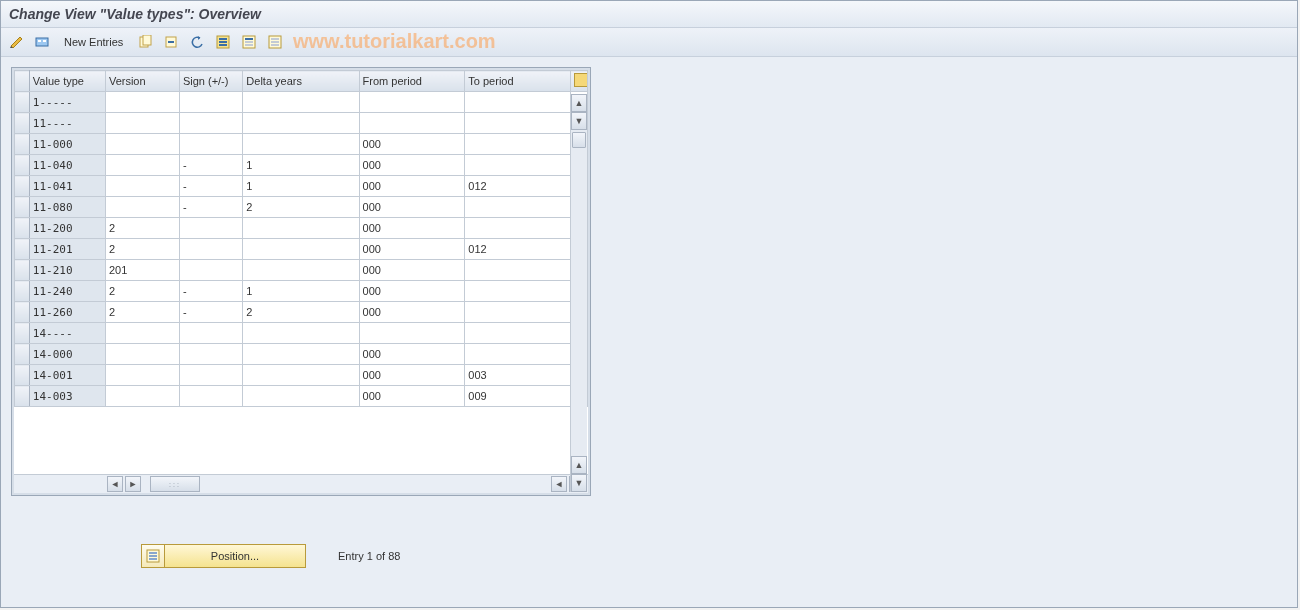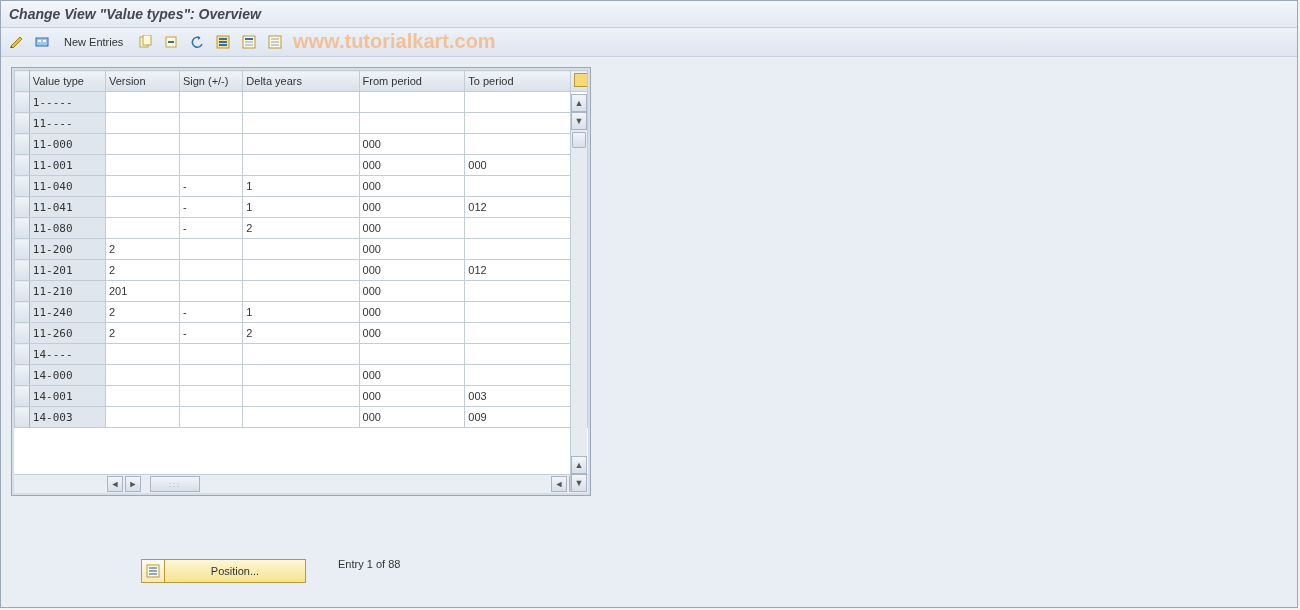--- a/index.html
+++ b/index.html
@@ -212,21 +212,20 @@
   
   .bottom-bar {
     margin-top: 48px;
     display:flex;
     align-items:center;
   }
   .pos-group {
     margin-left: 130px;
     display:flex;
     align-items:center;
-    margin-top:15px;
   }
   .pos-icon {
     width:22px; height:22px;
     background: linear-gradient(#fefcef,#f5e9b8);
     border:1px solid #b89a3b;
     display:flex; align-items:center; justify-content:center;
   }
   .pos-btn {
     width:140px; height:22px;
     background: linear-gradient(#fff7d6,#f5e38f);
@@ -364,30 +363,20 @@
                 <td class="vt">11-000</td>
                 <td class="cell"></td>
                 <td class="cell"></td>
                 <td class="cell"></td>
                 <td class="cell">000</td>
                 <td class="cell"></td>
                 <td class="col-cfg"></td>
               </tr>
               <tr>
                 <td class="col-sel"></td>
-                <td class="vt">11-001</td>
-                <td class="cell"></td>
-                <td class="cell"></td>
-                <td class="cell"></td>
-                <td class="cell">000</td>
-                <td class="cell">000</td>
-                <td class="col-cfg"></td>
-              </tr>
-              <tr>
-                <td class="col-sel"></td>
                 <td class="vt">11-040</td>
                 <td class="cell"></td>
                 <td class="cell">-</td>
                 <td class="cell">1</td>
                 <td class="cell">000</td>
                 <td class="cell"></td>
                 <td class="col-cfg"></td>
               </tr>
               <tr>
                 <td class="col-sel"></td>

